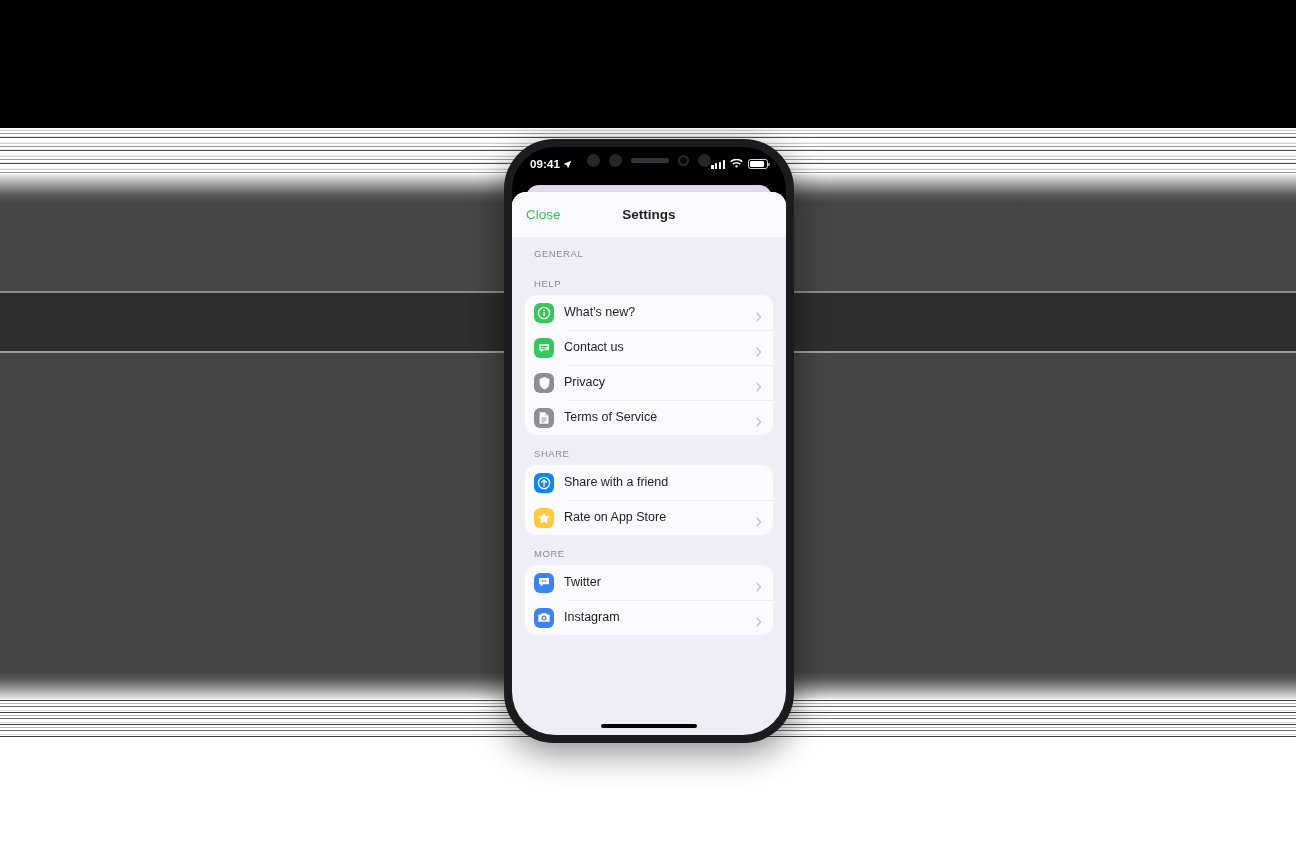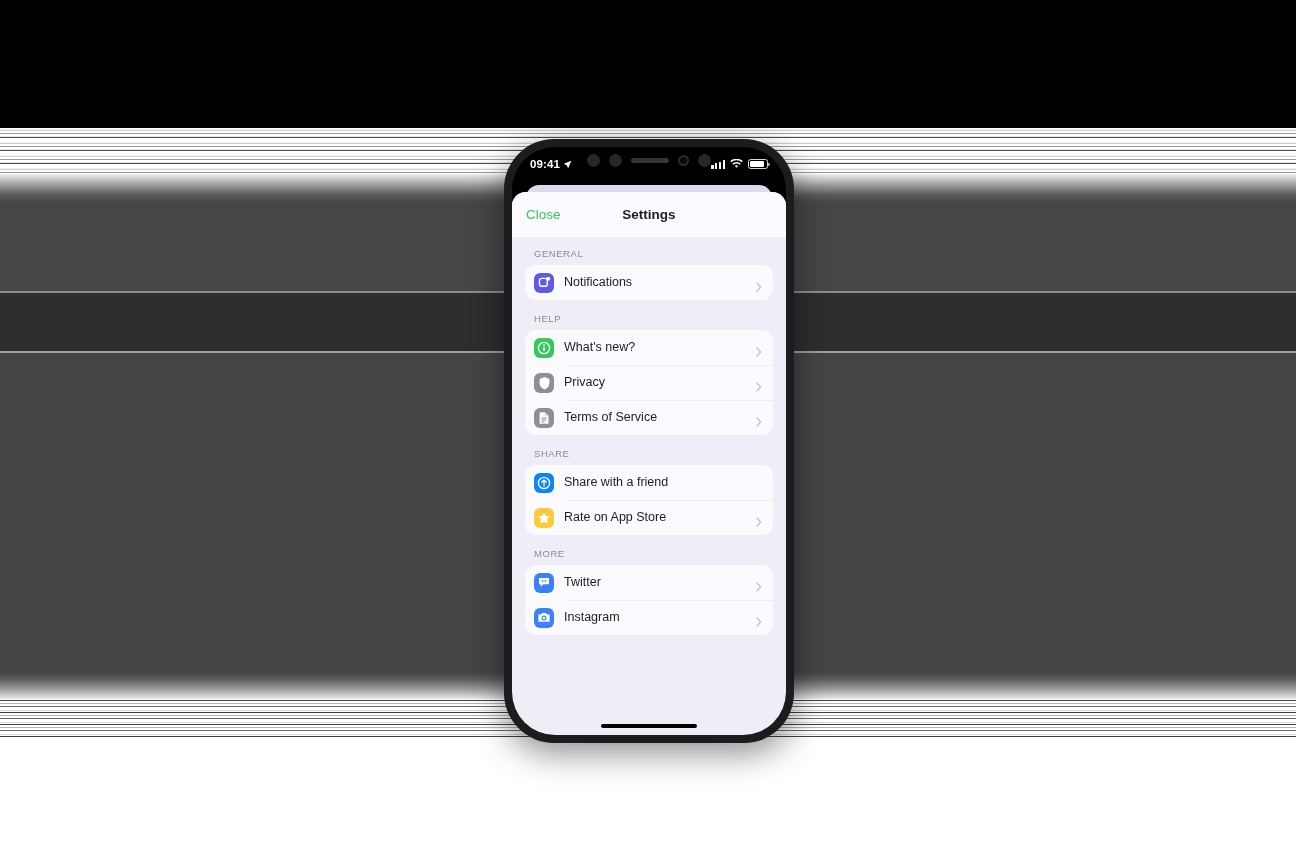--- a/index.html
+++ b/index.html
@@ -245,47 +245,46 @@
     <div id="sheet">
 
       <div id="sheet-header">
         <button id="close-button" style="color: rgb(52, 199, 89);">Close</button>
         <div id="sheet-title">Settings</div>
       </div>
 
       <div id="sheet-body">
           <div class="section">
             <div class="section-title">GENERAL</div>
-            <div class="card">
-              <div class="row">
-                <span class="row-icon" style="background: rgb(94, 92, 230);">
-                  <svg width="13" height="13" viewBox="0 0 14 14">
-        <rect x="1.6" y="2.6" width="8.4" height="8.4" rx="2.4" fill="none" stroke="#ffffff" stroke-width="1.5"></rect>
-        <circle cx="11.1" cy="2.9" r="2.1" fill="#ffffff"></circle>
-                  </svg>
-                </span>
-                <span class="row-label">Notifications</span>
-                <span class="chevron"><svg class="chev" width="6" height="10" viewBox="0 0 6 10">
-    <path d="M1 1l3.6 4L1 9" fill="none" stroke="#c3c2cc" stroke-width="1.25" stroke-linecap="round" stroke-linejoin="round"></path>
-                  </svg></span>
-              </div>
-            </div>
           </div>
           <div class="section">
             <div class="section-title">HELP</div>
             <div class="card">
               <div class="row">
                 <span class="row-icon" style="background: rgb(52, 199, 89);">
                   <svg width="14" height="14" viewBox="0 0 14 14">
         <circle cx="7" cy="7" r="5.6" fill="none" stroke="#ffffff" stroke-width="1.4"></circle>
         <circle cx="7" cy="4.3" r=".95" fill="#ffffff"></circle>
         <rect x="6.25" y="6" width="1.5" height="4.3" rx=".75" fill="#ffffff"></rect>
                   </svg>
                 </span>
                 <span class="row-label">What's new?</span>
+                <span class="chevron"><svg class="chev" width="6" height="10" viewBox="0 0 6 10">
+    <path d="M1 1l3.6 4L1 9" fill="none" stroke="#c3c2cc" stroke-width="1.25" stroke-linecap="round" stroke-linejoin="round"></path>
+                  </svg></span>
+              </div>
+              <div class="row">
+                <span class="row-icon" style="background: rgb(52, 199, 89);">
+                  <svg width="14" height="14" viewBox="0 0 14 14">
+        <path d="M2 3.2h10v6.1H6.3L3.6 11.6V9.3H2z" fill="#ffffff"></path>
+        <rect x="3.7" y="5" width="6.6" height="1.05" rx=".5" fill="#34c759"></rect>
+        <rect x="3.7" y="7" width="4.4" height="1.05" rx=".5" fill="#34c759"></rect>
+                  </svg>
+                </span>
+                <span class="row-label">Contact us</span>
                 <span class="chevron"><svg class="chev" width="6" height="10" viewBox="0 0 6 10">
     <path d="M1 1l3.6 4L1 9" fill="none" stroke="#c3c2cc" stroke-width="1.25" stroke-linecap="round" stroke-linejoin="round"></path>
                   </svg></span>
               </div>
               <div class="row">
                 <span class="row-icon" style="background: rgb(142, 142, 147);">
                   <svg width="13" height="14" viewBox="0 0 13 14">
         <path d="M6.5 1.1 11.4 3v4.3c0 3.1-2.1 5.1-4.9 6.1C3.7 12.4 1.6 10.4 1.6 7.3V3z" fill="#ffffff"></path>
                   </svg>
                 </span>

